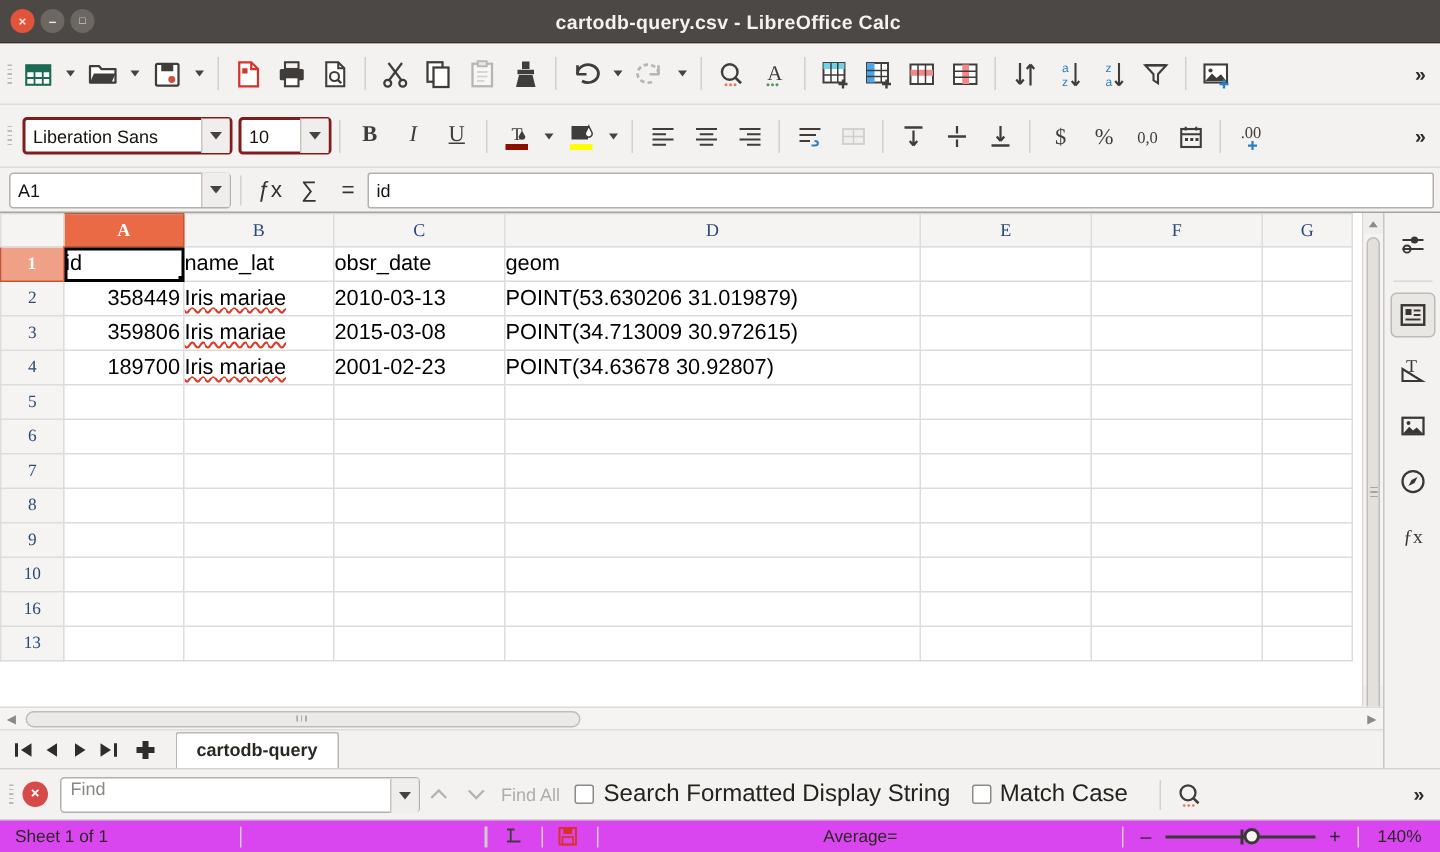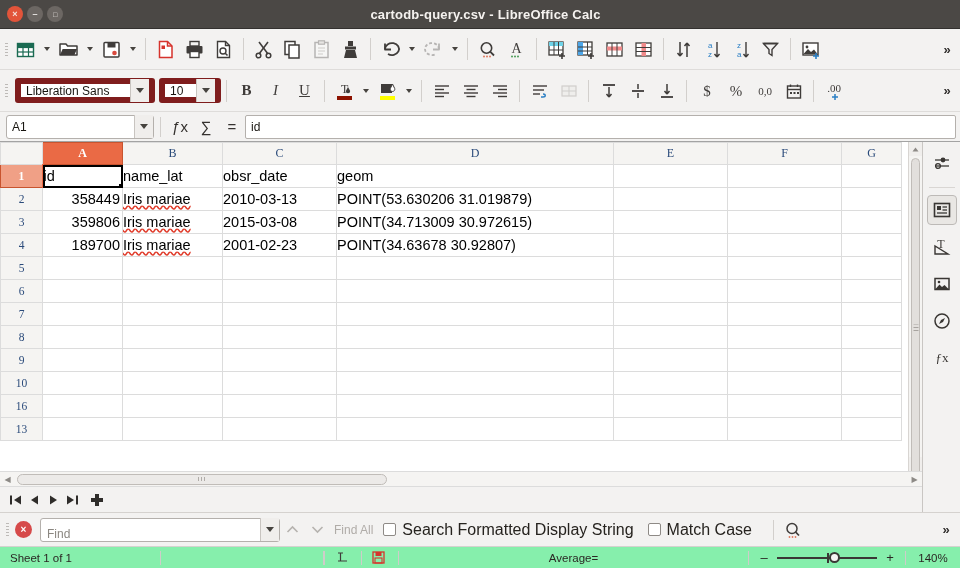--- a/index.html
+++ b/index.html
@@ -47,21 +47,21 @@
   .tbtn svg { display: block; }
   .tbtn.dis { opacity: .33; }
   .tdrop { width: 14px; height: 30px; display: flex; align-items: center; justify-content: center; flex: 0 0 14px; }
   .tdrop::after { content: ""; border-left: 3.5px solid transparent; border-right: 3.5px solid transparent;
                   border-top: 4px solid #46433f; }
   .sep { width: 1px; height: 22px; background: #d2cfcc; margin: 0 5px; flex: 0 0 1px; }
   .ovf { margin-left: auto; width: 22px; height: 30px; display: flex; align-items: center;
          justify-content: center; font-size: 13px; font-weight: bold; color: #2f2d2b; flex: 0 0 22px; }
 
   .fontbox, .sizebox {
-    height: 25px; background: #fff; border: 6px solid #7f1d1d; border-radius: 3px;
+    height: 25px; background: #fff; border: 2px solid #7f1d1d; border-radius: 3px;
     display: flex; align-items: center; margin-left: 4px;
   }
   .fontbox { width: 140px; }
   .sizebox { width: 62px; }
   .fbtext { flex: 1; padding: 0 5px; font-size: 12px; color: #17140f; white-space: nowrap; overflow: hidden; }
   .fbarrow { width: 19px; height: 23px; border-left: 1px solid #c8c4c0; background: #f0eeec;
              display: flex; align-items: center; justify-content: center; }
   .fbarrow::after { content: ""; border-left: 4px solid transparent; border-right: 4px solid transparent;
                     border-top: 5px solid #46433f; }
   .fbold, .fital, .funder { font-size: 15px; }
@@ -154,33 +154,33 @@
   .sb-btn.active { background: #e9e7e4; border: 1px solid #bdbab7; }
   .sb-sep { width: 26px; height: 1px; background: #d9d6d3; margin: 2px 0 7px; }
 
   
   .findbar { height: 34px; flex: 0 0 34px; display: flex; align-items: center;
              background: #f3f2f1; border-top: 1px solid #d5d2cf; padding: 0 3px; }
   .closefind { width: 17px; height: 17px; border-radius: 50%; background: #d64a4a; color: #fff;
                display: flex; align-items: center; justify-content: center; font-size: 10px;
                font-weight: bold; margin: 0 8px 0 3px; flex: 0 0 17px; }
   .findbox { width: 240px; height: 24px; background: #fff; border: 1px solid #b4b0ac; border-radius: 3px;
-             display: flex; align-items: flex-end; flex: 0 0 240px; }
+             display: flex; align-items: flex-start; flex: 0 0 240px; }
   .findbox .ph { flex: 1; padding: 0 6px; font-size: 12px; color: #8b8781; }
   .fnav { width: 25px; height: 24px; display: flex; align-items: center; justify-content: center;
           color: #b6b3af; font-size: 11px; }
   .findall { font-size: 12px; color: #b0aca8; margin: 0 10px 0 4px; }
   .chk { width: 13px; height: 13px; border: 1px solid #8e8a86; background: #fff; border-radius: 2px;
          margin-right: 6px; flex: 0 0 13px; }
   .chklbl { font-size: 16px; color: #26231f; margin-right: 14px; white-space: nowrap; }
   .fsep2 { width: 1px; height: 20px; background: #d2cfcc; margin: 0 7px; }
 
   
   .statusbar { height: 22px; flex: 0 0 22px; display: flex; align-items: center;
-               background: #86efac; border-top: 1px solid #d5d2cf; font-size: 11.5px; color: #2b2824; }
+               background: #d946ef; border-top: 1px solid #d5d2cf; font-size: 11.5px; color: #2b2824; }
   .st-cell { padding: 0 10px; height: 100%; display: flex; align-items: center; }
   .st-div { width: 1px; height: 14px; background: #cfccc9; }
   .st-grow { flex: 1; }
   .zoomwrap { display: flex; align-items: center; padding: 0 8px; }
   .zminus, .zplus { font-size: 13px; color: #2b2824; width: 14px; text-align: center; }
   .ztrack { width: 100px; height: 2px; background: #3a3835; margin: 0 6px; position: relative; }
   .zknob { position: absolute; left: 52px; top: -5px; width: 11px; height: 11px; border-radius: 50%;
            background: #f7f5f3; border: 2px solid #3a3835; }
   .zmark { position: absolute; left: 50px; top: -4px; width: 2px; height: 10px; background: #3a3835; }
 </style>
@@ -767,20 +767,21 @@
             <rect x="10" y="1.5" width="2" height="9" fill="#2f2d2b"></rect>
               <path d="M1 1.5v9l7-4.5z" fill="#2f2d2b"></path>
           </svg>
         </div>
         <div class="addsheet">
           <svg width="14" height="14" viewBox="0 0 14 14">
             <rect x="5" y="1" width="4" height="12" fill="#2f2d2b"></rect>
               <rect x="1" y="5" width="12" height="4" fill="#2f2d2b"></rect>
           </svg>
         </div>
+        <div class="sheettab">cartodb-query</div>
       </div>
     </div>
 
     <div class="sidebar">
       <div class="sb-btn">
         <svg width="20" height="20" viewBox="0 0 20 20">
           <line x1="3" y1="7" x2="17" y2="7" stroke="#393633" stroke-width="1.3"></line>
           <circle cx="11" cy="7" r="2.4" fill="#393633"></circle>
           <line x1="3" y1="13" x2="17" y2="13" stroke="#393633" stroke-width="1.3"></line>
           <circle cx="6" cy="13" r="2.4" fill="none" stroke="#393633" stroke-width="1.3"></circle>

